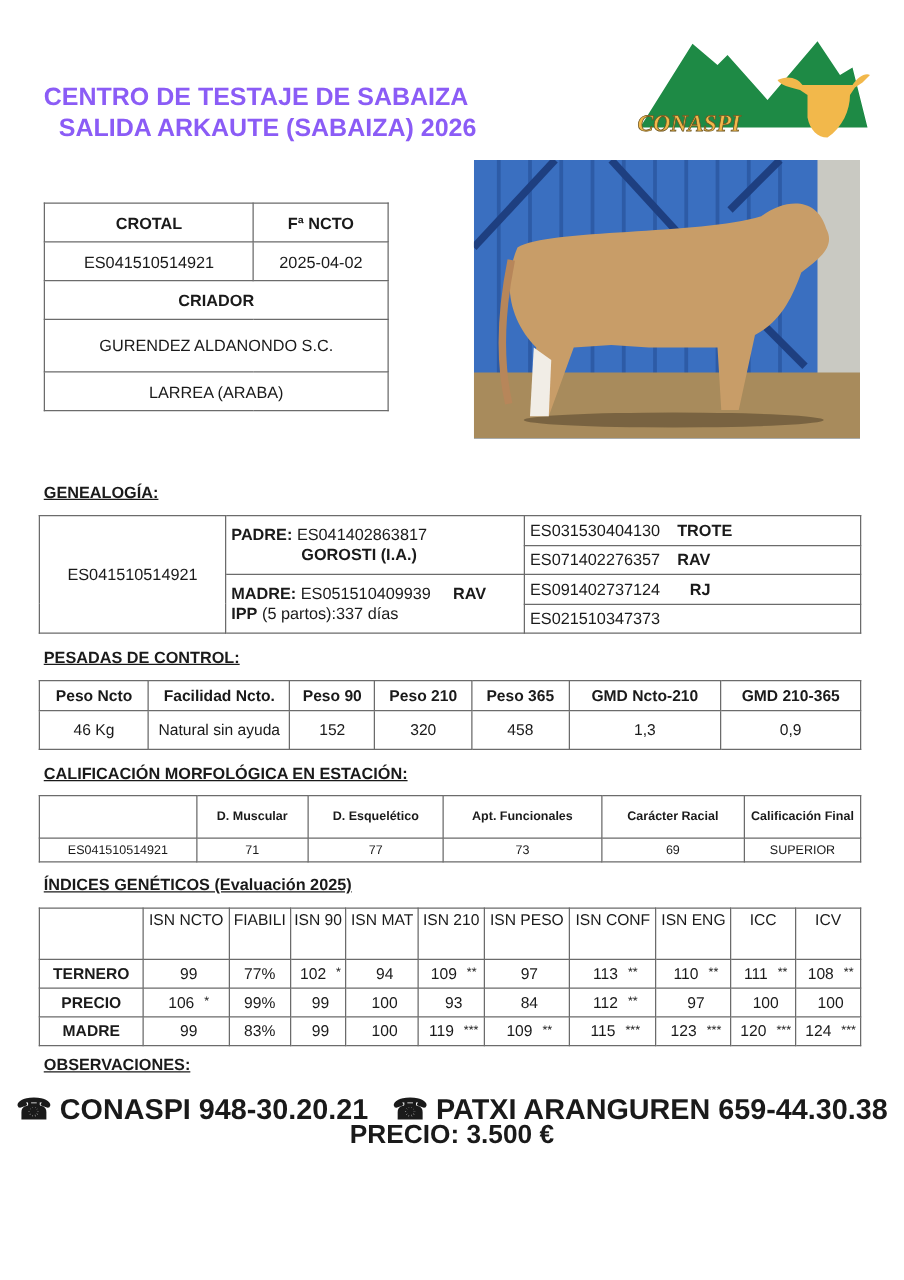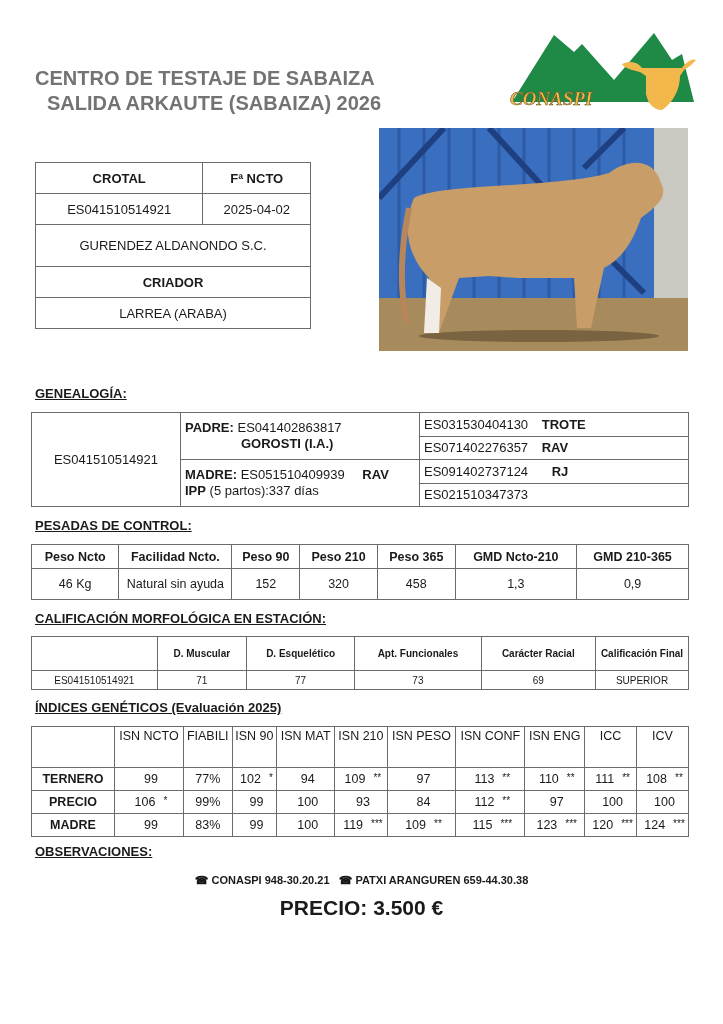--- a/index.html
+++ b/index.html
@@ -1,21 +1,21 @@
 <!DOCTYPE html>
 <html><head>
 <meta charset="utf-8">
 <style>
   html, body { margin:0; padding:0; background:#ffffff; }
   body { width:723px; height:1024px; position:relative; overflow:hidden;
          font-family:"Liberation Sans", sans-serif; color:#1a1a1a; }
   .abs { position:absolute; }
 
   
-  .title { left:35px; top:66px; font-size:20px; font-weight:bold; line-height:25px; color:#737373; }
+  .title { left:35px; top:66px; font-size:20px; font-weight:bold; line-height:25px; color:#8b5cf6; }
   .title .l2 { padding-left:12px; display:block; }
 
   
   .logo { left:504px; top:30px; width:192px; height:86px; }
 
   
   .photo { left:379px; top:128px; width:309px; height:223px; overflow:hidden; }
 
   table { border-collapse:collapse; }
   td, th { border:1px solid #6b6b6b; padding:0; text-align:center; vertical-align:middle; }
@@ -48,21 +48,21 @@
   .morftable td { height:18px; }
 
   
   .indtable { left:31px; top:726px; width:658px; font-size:12.5px; }
   .indtable th { font-weight:normal; height:38px; vertical-align:top; padding-top:2px; line-height:15px; }
   .indtable td { height:22px; text-align:center; padding-left:4px; }
   .indtable td.rowh { font-weight:bold; text-align:center; padding-left:0;margin-top:19px; }
   .indtable td.c { text-align:center; padding-left:0; }
   .star { font-size:10px; margin-left:8px; vertical-align:2px; }
 
-  .contact { left:0; width:723px; top:874px; text-align:center; font-size:11px; font-weight:bold; }
+  .contact { left:0; width:723px; top:874px; text-align:center; font-size:23px; font-weight:bold; }
   .price { left:0; width:723px; top:896px; text-align:center; font-size:21px; font-weight:bold; }
 </style>
 </head>
 <body>
 
 <div class="abs title">
   <span>CENTRO DE TESTAJE DE SABAIZA</span>
   <span class="l2">SALIDA ARKAUTE (SABAIZA) 2026</span>
 </div>
 
@@ -110,24 +110,24 @@
   <tbody>
       <tr>
     <td class="hdr">CROTAL</td>
     <td class="hdr">Fª NCTO</td>
   </tr>
   <tr>
     <td>ES041510514921</td>
     <td>2025-04-02</td>
   </tr>
   <tr>
+        <td colspan="2" class="hdr">CRIADOR</td>
+      </tr>
+  <tr>
         <td colspan="2" class="tall">GURENDEZ ALDANONDO S.C.</td>
-      </tr>
-  <tr>
-        <td colspan="2" class="hdr">CRIADOR</td>
       </tr>
   <tr>
         <td colspan="2">LARREA (ARABA)</td>
       </tr>
 </tbody>
   </table>
 
 <div class="abs sec" style="top:386px;">GENEALOGÍA:</div>
 <table class="abs gentable">
   <tbody>

